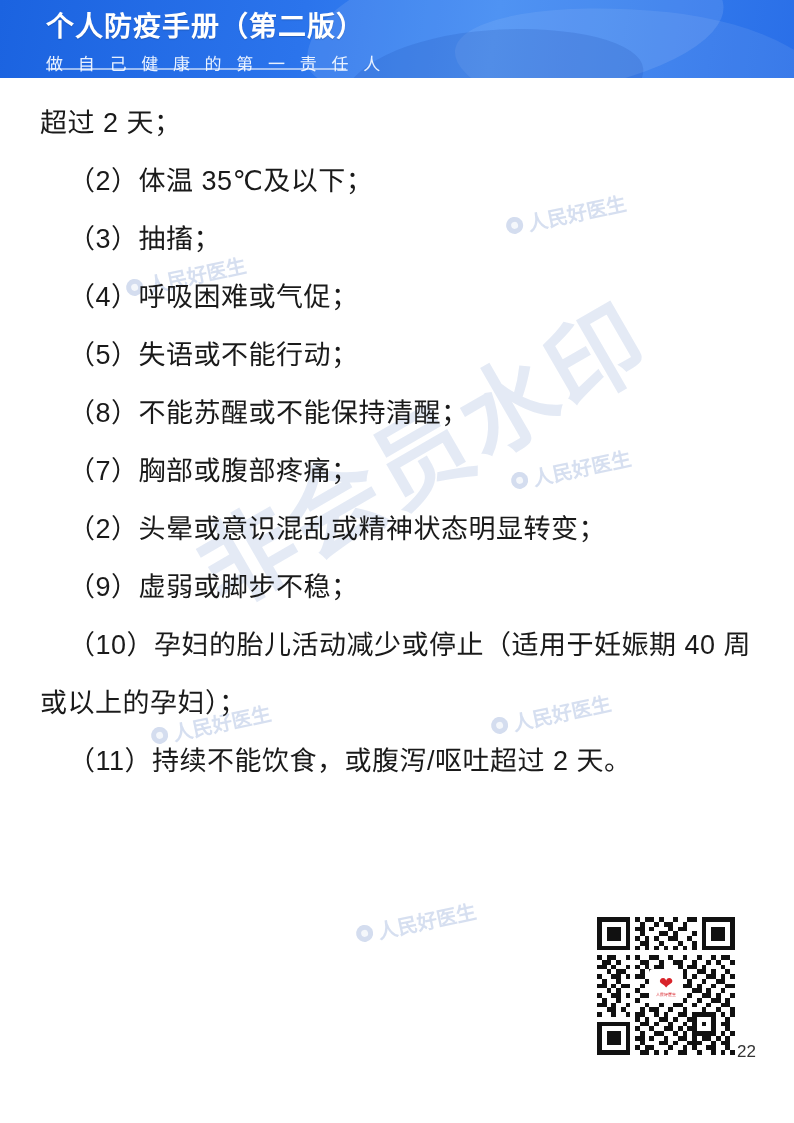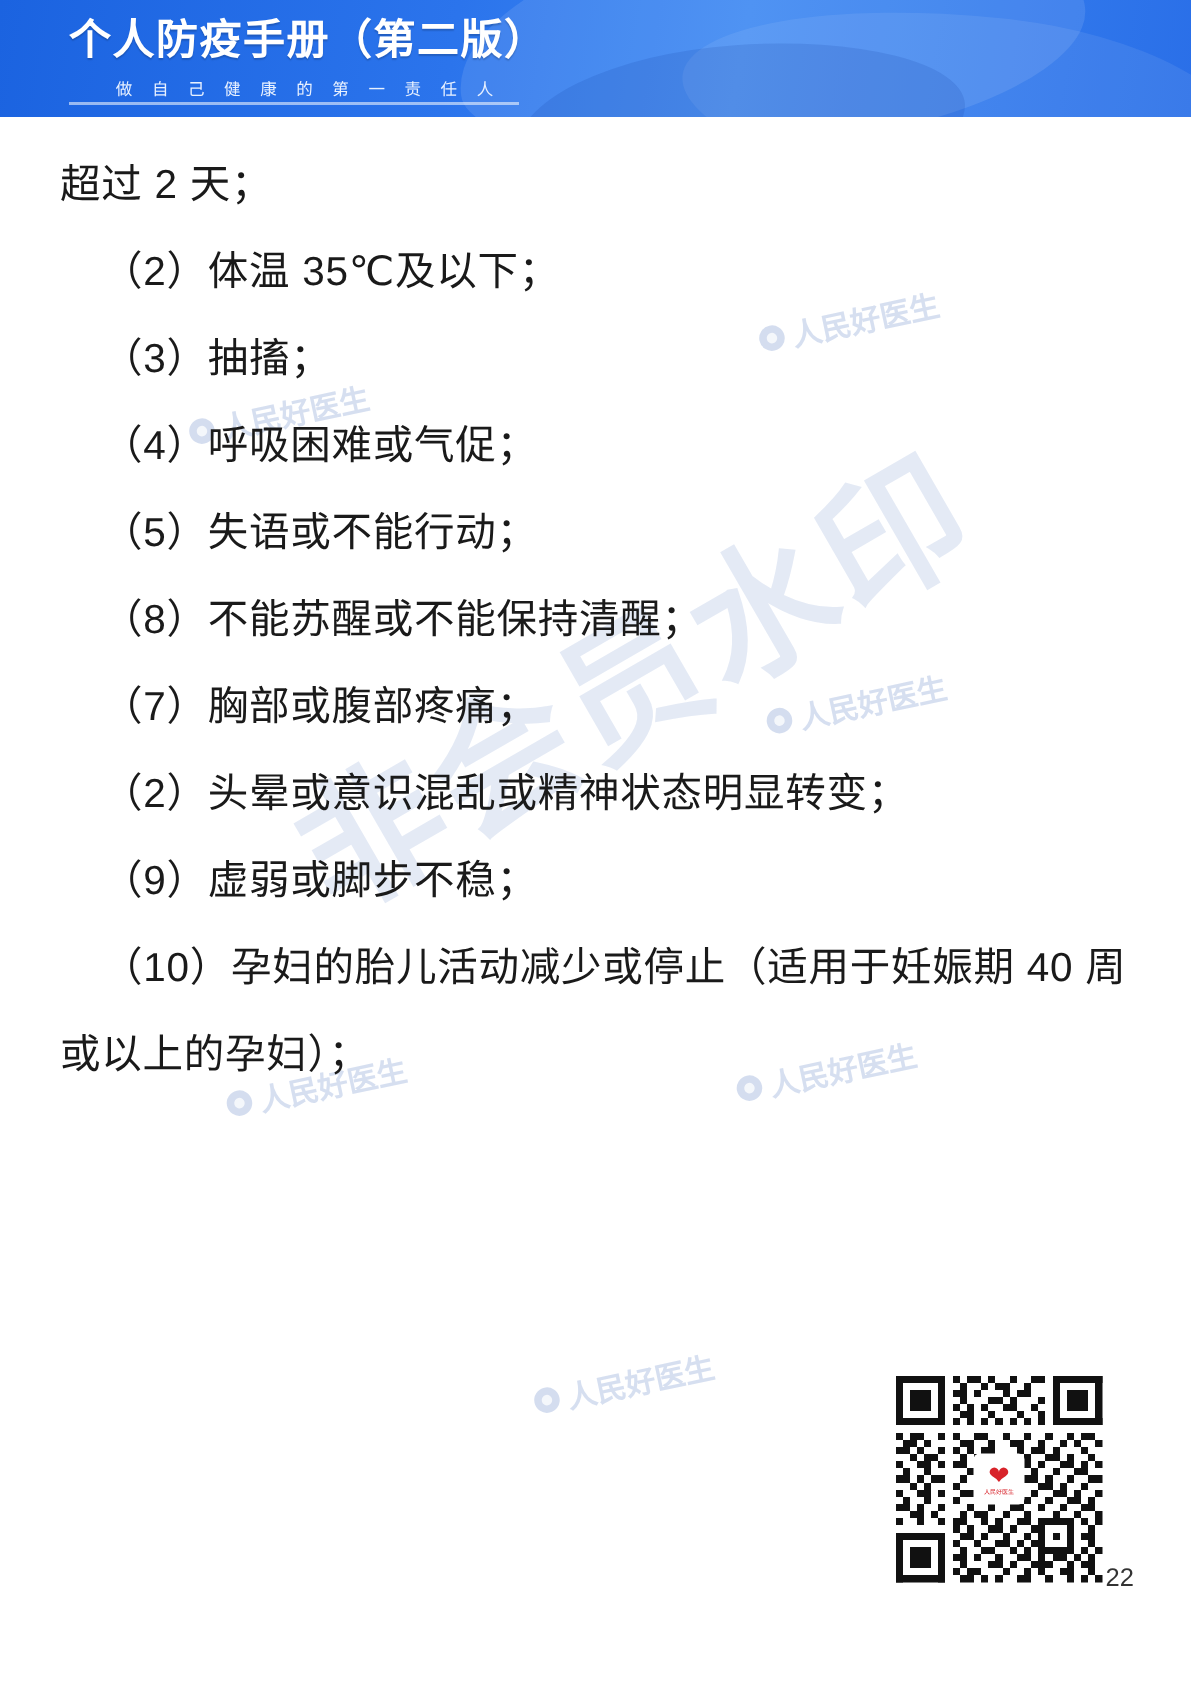--- a/index.html
+++ b/index.html
@@ -50,34 +50,33 @@
     right: 150px;
     top: 30px;
     background: rgba(10,50,150,0.13);
     border-radius: 50% 50% 60% 40% / 55% 45% 55% 45%;
     transform: rotate(-4deg);
   }
   .header-inner {
     position: absolute;
     left: 46px;
     top: 9px;
-    text-align: center;
   }
   .header-title {
     color: #ffffff;
     font-size: 28px;
     font-weight: bold;
     letter-spacing: 1px;
     line-height: 36px;
     white-space: nowrap;
     text-shadow: 0 1px 1px rgba(0,0,0,0.18);
   }
   .header-sub {
     color: #e8f1ff;
-    font-size: 11px;
+    font-size: 17px;
     letter-spacing: 5px;
     margin-top: 5px;
     white-space: nowrap;
   }
   .header-rule {
     position: absolute;
     left: 46px;
     top: 68px;
     width: 300px;
     height: 2px;
@@ -253,20 +252,21 @@
   <p class="para first">超过 2 天；</p>
   <p class="para indent">（2）体温 35℃及以下；</p>
   <p class="para indent">（3）抽搐；</p>
   <p class="para indent">（4）呼吸困难或气促；</p>
   <p class="para indent">（5）失语或不能行动；</p>
   <p class="para indent">（8）不能苏醒或不能保持清醒；</p>
   <p class="para indent">（7）胸部或腹部疼痛；</p>
   <p class="para indent">（2）头晕或意识混乱或精神状态明显转变；</p>
   <p class="para indent">（9）虚弱或脚步不稳；</p>
   <p class="para hang">（10）孕妇的胎儿活动减少或停止（适用于妊娠期 40 周或以上的孕妇）；</p>
+  <p class="para indent">（11）持续不能饮食，或腹泻/呕吐超过 2 天。</p>
 </div>
 
 <div class="qr-box">
   <svg class="qr-img" viewBox="0 0 29 29" shape-rendering="crispEdges">
     <rect width="29" height="29" fill="#ffffff"></rect>
     <g fill="#111111">
 
       <rect x="0" y="0" width="7" height="1"></rect>
         <rect x="0" y="6" width="7" height="1"></rect>
       <rect x="0" y="0" width="1" height="7"></rect>

